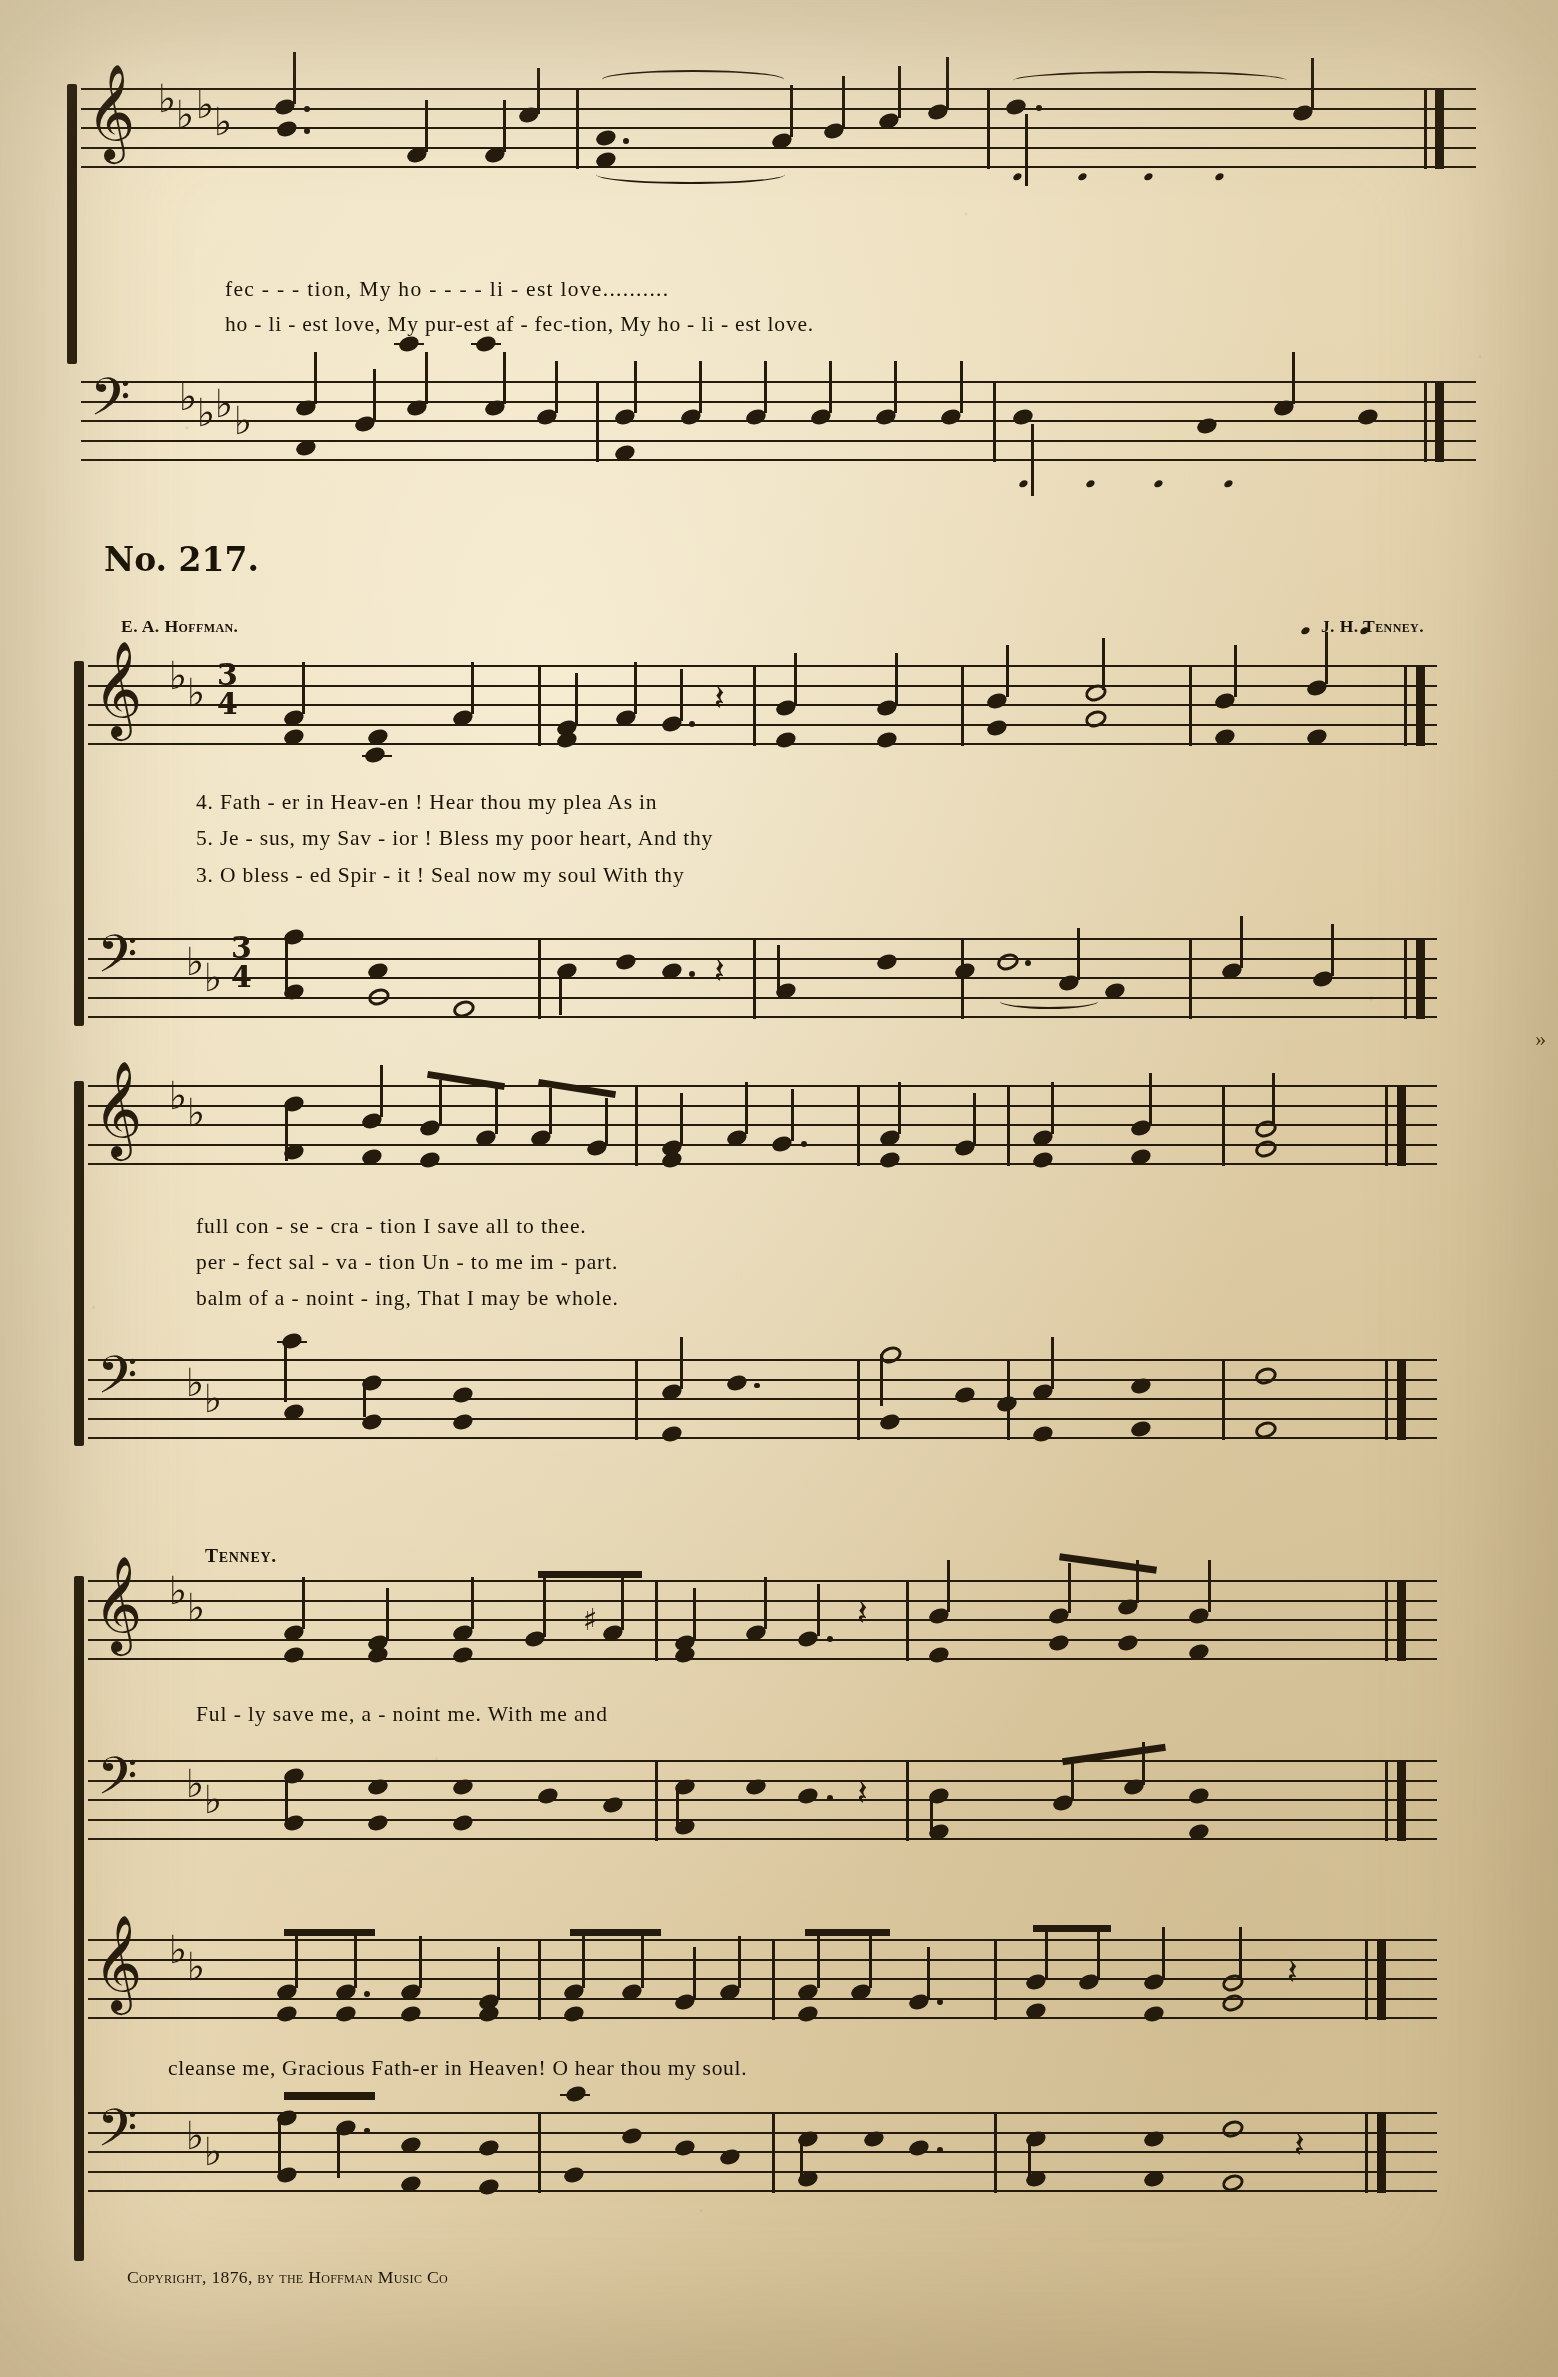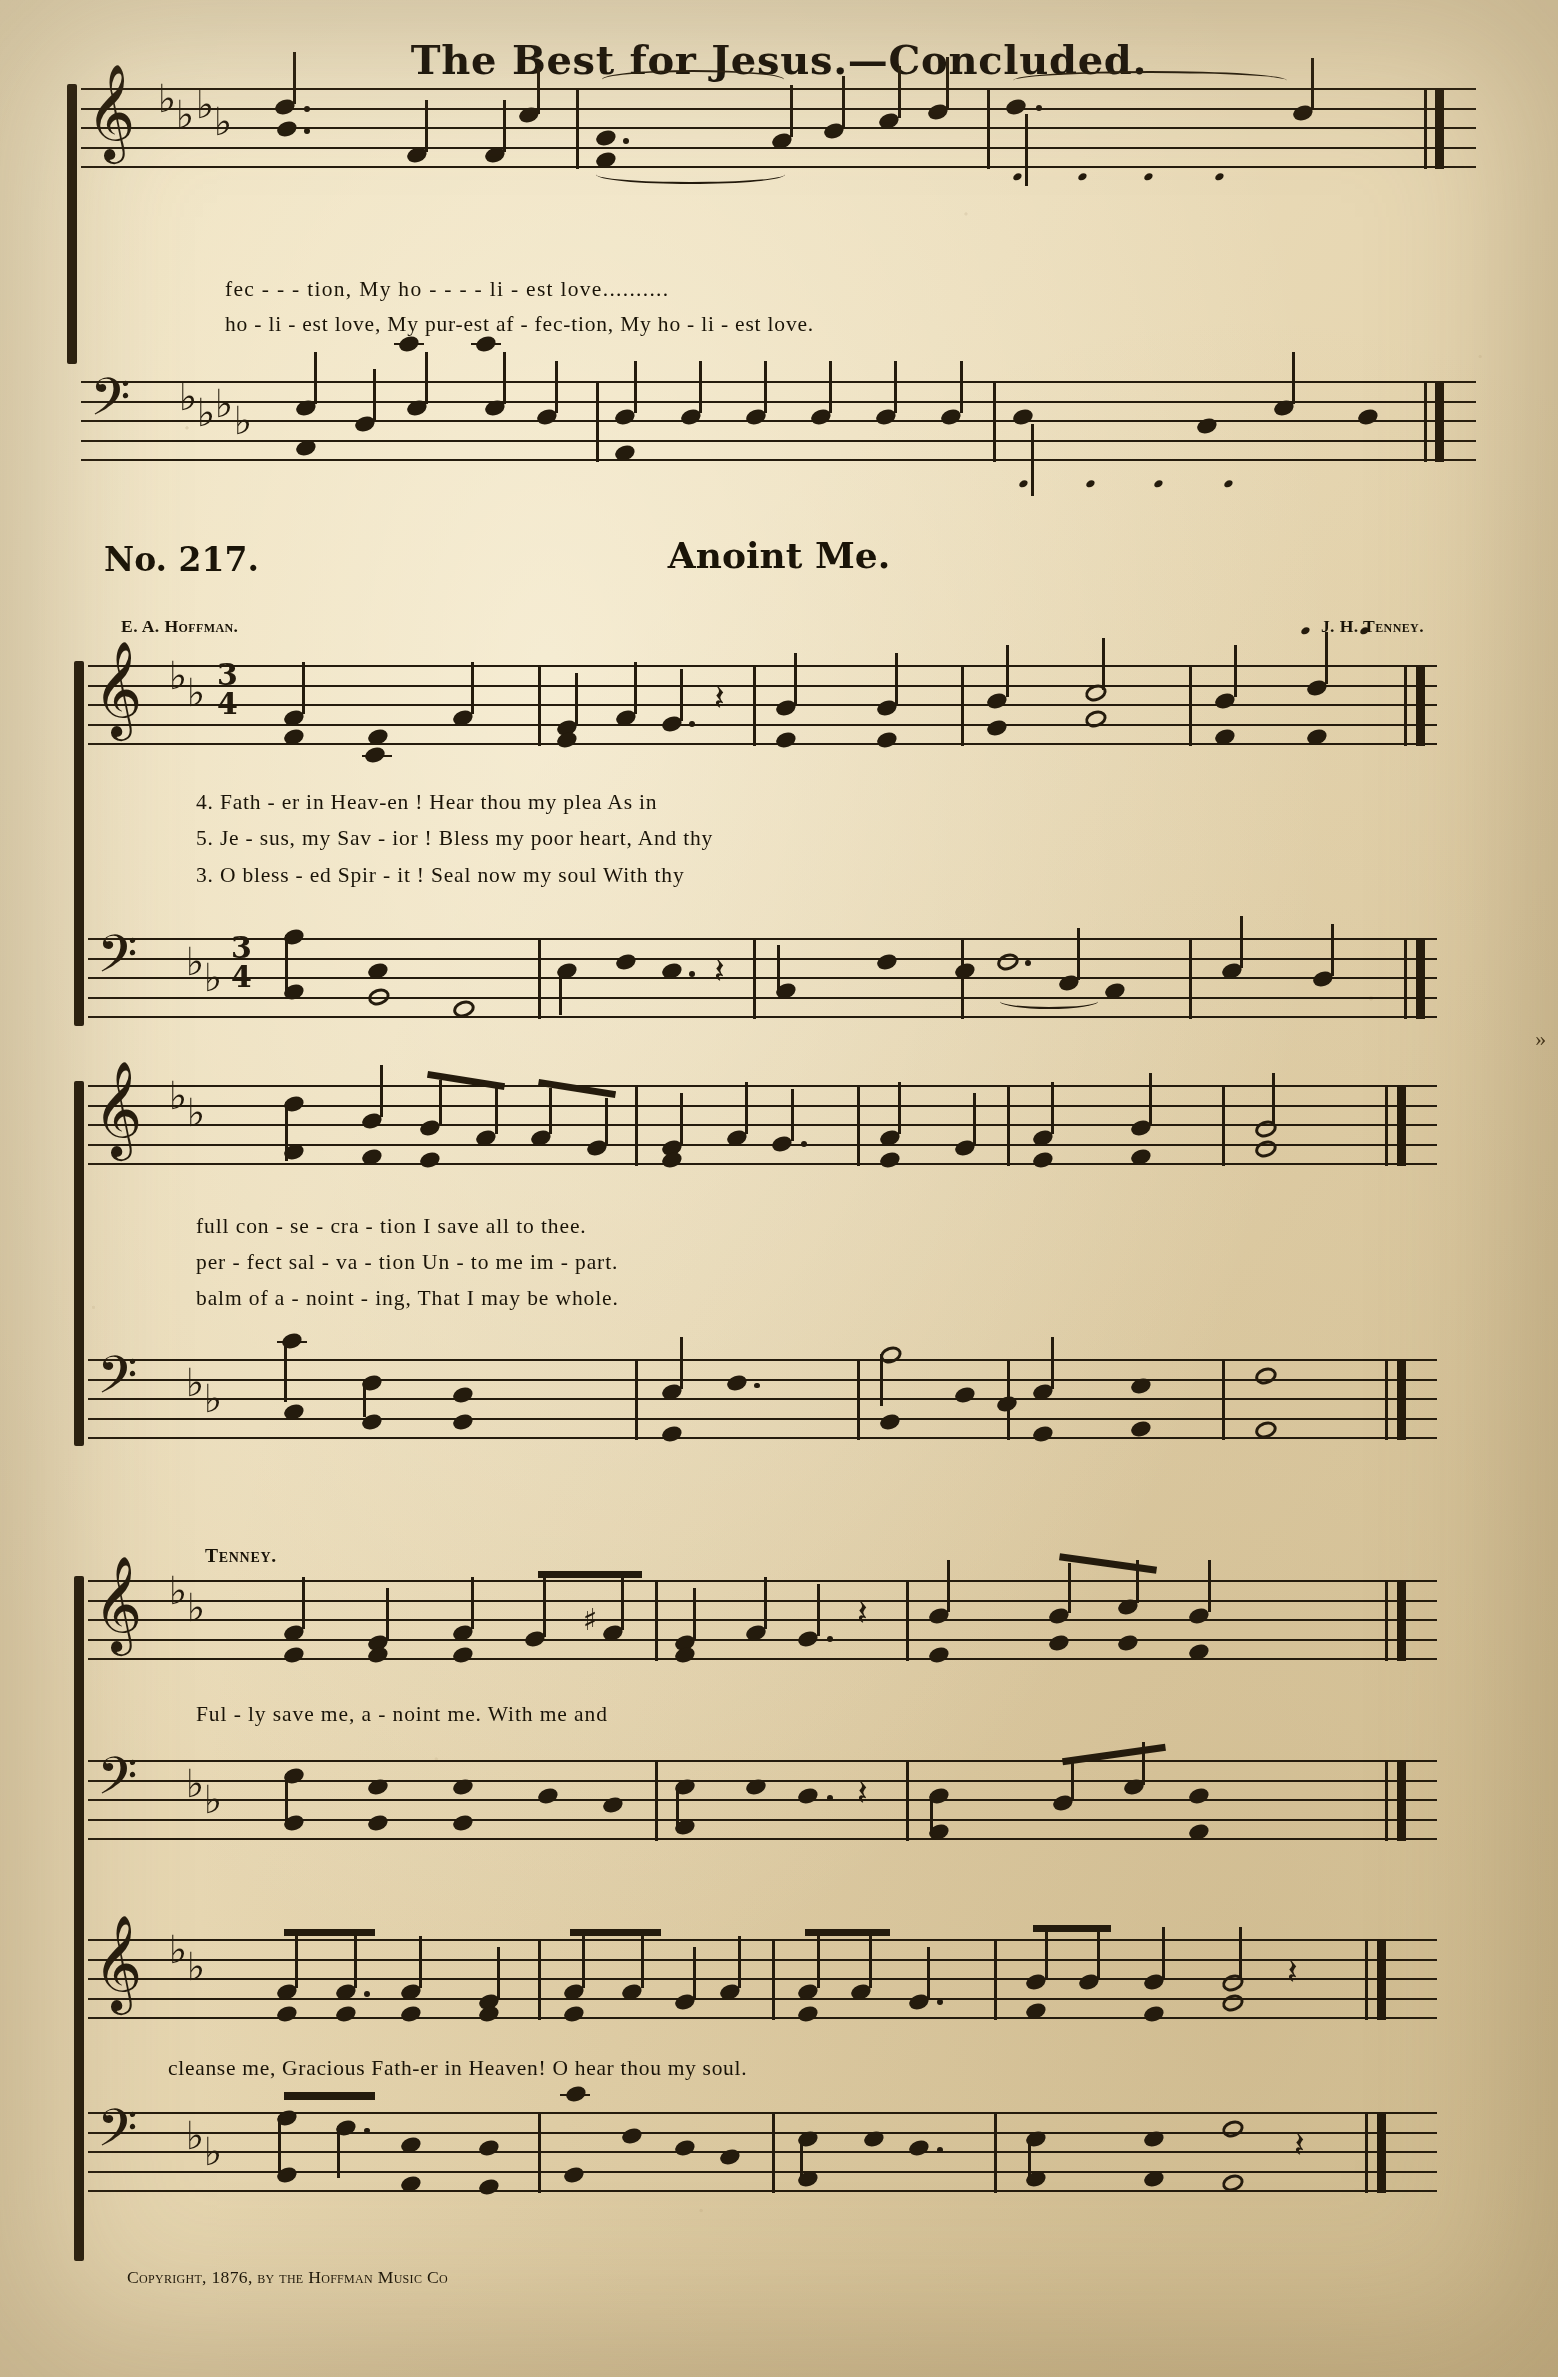--- a/index.html
+++ b/index.html
@@ -241,21 +241,20 @@
   }
 </style>
 </head>
 <body>
 
 <div class="paper"></div>
 <div class="speckles"></div>
 
 <div class="content">
 
-  <div class="page-title">The Best for Jesus.—Concluded.</div>
 
   <div class="system" style="left:81px; top:88px; width:1395px; height:85px;">
     <div class="staff" style="top:0;height:81px;">
       <div class="ln" style="top:0px"></div>
       <div class="ln" style="top:19.6px"></div>
       <div class="ln" style="top:39px"></div>
       <div class="ln" style="top:59px"></div>
       <div class="ln" style="top:78px"></div>
     </div>
     <div class="brace" style="left:-14.3px; top:-3.9px; height:280px;"></div>
@@ -373,21 +372,20 @@
     <div class="note" style="left:1116px; top:38px;"></div>
     <div class="note" style="left:1193px; top:19.6px;"></div>
     <div class="stem" style="left:1211px; top:-29px; height:52px;"></div>
     <div class="note" style="left:1277px; top:29px;"></div>
 
     <div class="barline" style="left:1343px; top:0; height:81px;"></div>
     <div class="barline thick" style="left:1354px; top:0; height:81px;"></div>
   </div>
 
   <div class="hymn-number">No. 217.</div>
-  <div class="hymn-title">Anoint Me.</div>
   <div class="author-left">E. A. Hoffman.</div>
   <div class="author-right">J. H. Tenney.</div>
 
   <div class="system" style="left:88px; top:665px; width:1349px; height:85px;">
     <div class="staff" style="top:0;height:81px;">
       <div class="ln" style="top:0px"></div>
       <div class="ln" style="top:19.6px"></div>
       <div class="ln" style="top:39px"></div>
       <div class="ln" style="top:59px"></div>
       <div class="ln" style="top:78px"></div>

